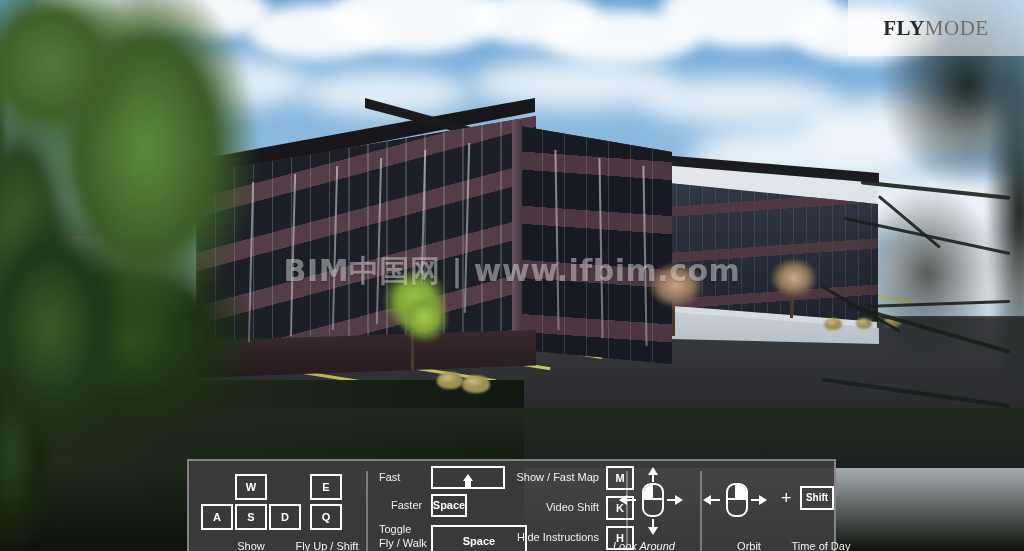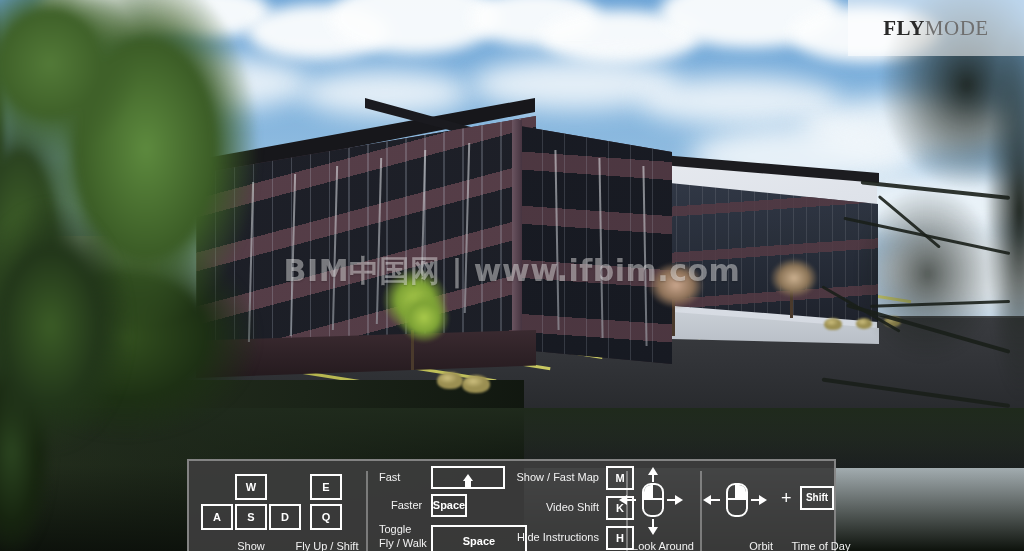--- a/index.html
+++ b/index.html
@@ -438,34 +438,34 @@
         <div class="sep"></div>
       </div>
       <div class="ar up" style="left:459px; top:6px;"></div>
       <div class="arbar" style="left:463px; top:13px; width:2px; height:8px;"></div>
       <div class="ar down" style="left:459px; top:66px;"></div>
       <div class="arbar" style="left:463px; top:58px; width:2px; height:8px;"></div>
       <div class="ar left" style="left:430px; top:34px;"></div>
       <div class="arbar" style="left:438px; top:38px; width:9px; height:2px;"></div>
       <div class="ar right" style="left:486px; top:34px;"></div>
       <div class="arbar" style="left:478px; top:38px; width:9px; height:2px;"></div>
-      <div class="caption" style="left:436px; top:79px; width:76px;">Look Around</div>
+      <div class="caption" style="left:417px; top:79px; width:76px;font-style:italic;">Look Around</div>
     </div>
 
     <div>
       <div class="mouse" style="left:537px; top:22px;">
         <div class="lb"></div>
         <div class="rb fill"></div>
         <div class="sep"></div>
       </div>
       <div class="ar left" style="left:514px; top:34px;"></div>
       <div class="arbar" style="left:522px; top:38px; width:9px; height:2px;"></div>
       <div class="ar right" style="left:570px; top:34px;"></div>
       <div class="arbar" style="left:562px; top:38px; width:9px; height:2px;"></div>
-      <div class="caption" style="left:512px; top:79px; width:72px;text-align:right;">Orbit</div>
+      <div class="caption" style="left:524px; top:79px; width:72px;">Orbit</div>
     </div>
 
     <div>
       <div class="plus" style="left:592px; top:28px;">+</div>
       <div class="key" style="left:611px; top:25px; width:34px; height:24px; font-size:10px;">Shift</div>
       <div class="caption" style="left:592px; top:79px; width:80px;">Time of Day</div>
     </div>
 
   </div>
 </div>

